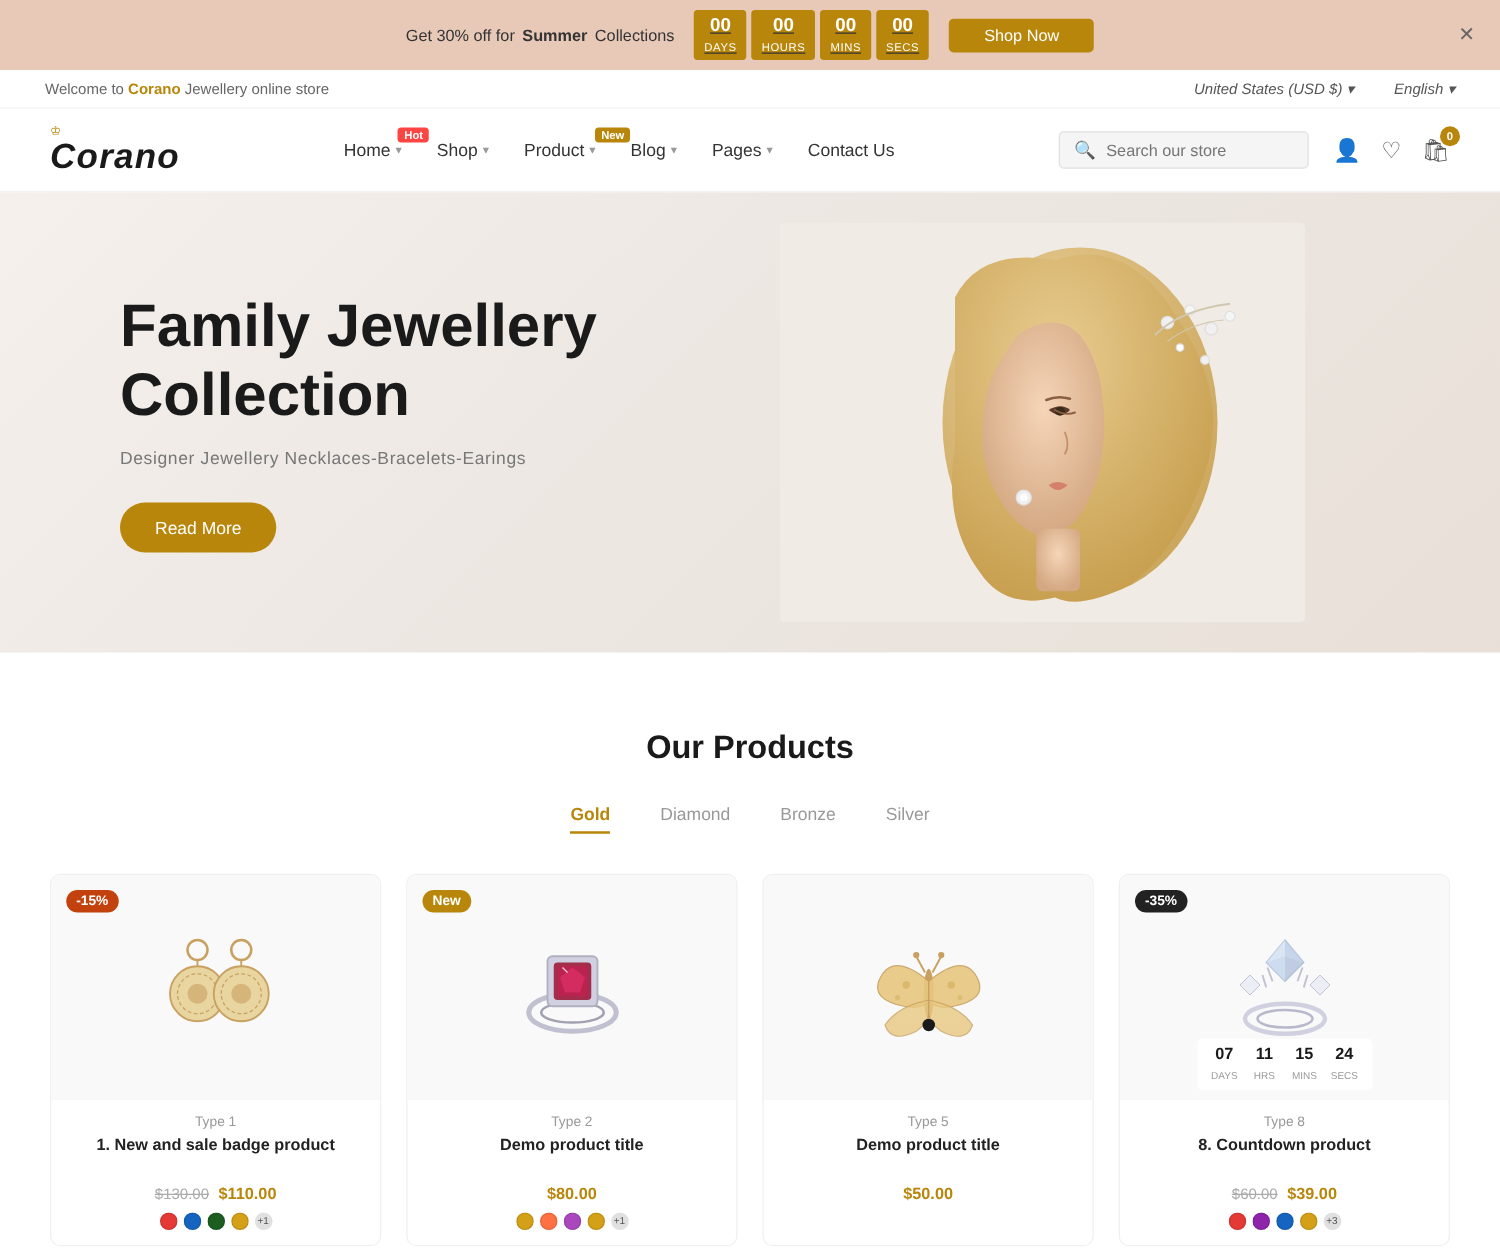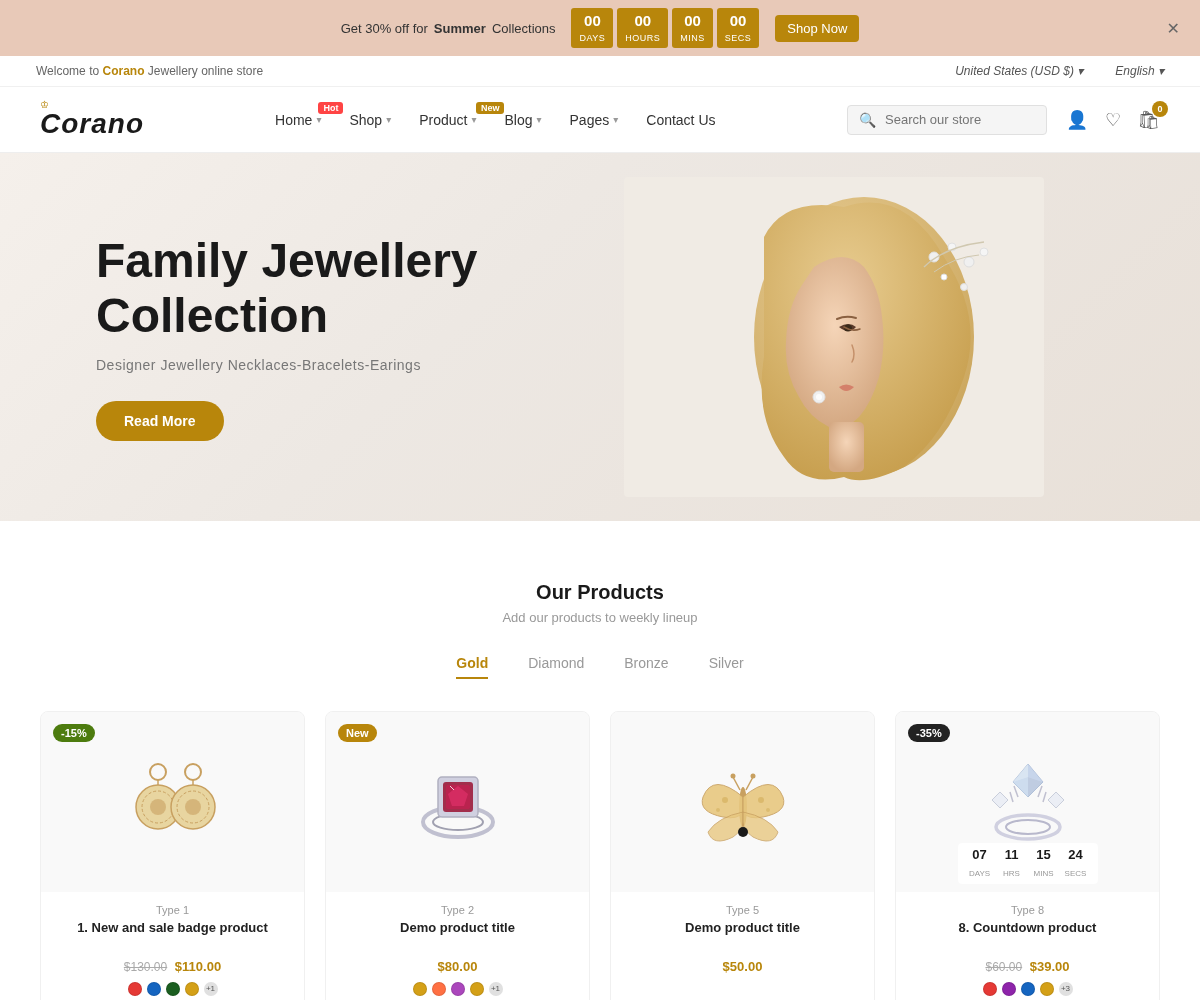--- a/index.html
+++ b/index.html
@@ -12,37 +12,37 @@
       display: flex;
       align-items: center;
       justify-content: center;
       gap: 16px;
       font-size: 13px;
       color: #333;
       position: relative;
     }
     .announcement-bar .announcement-text { display: flex; align-items: center; gap: 6px; }
     .announcement-bar strong { font-weight: 700; }
-    .countdown-boxes { display: flex; gap: 4px; align-items: center; }
+    .countdown-boxes { display: flex; gap: 4px; align-items: center; text-decoration: underline; }
     .countdown-box {
       background: #b8860b;
       color: #fff;
       padding: 4px 8px;
       border-radius: 3px;
       text-align: center;
       min-width: 36px;
       font-size: 12px;
     }
     .countdown-box .count-num { font-size: 15px; font-weight: 700; display: block; line-height: 1.2; }
     .countdown-box .count-label { font-size: 9px; text-transform: uppercase; letter-spacing: 0.5px; }
     .shop-now-btn {
       background: #b8860b;
       color: #fff;
       border: none;
-      padding: 6px 12px;
+      padding: 6px 28px;
       border-radius: 4px;
       font-size: 13px;
       cursor: pointer;
       font-weight: 500;
     }
     .close-btn {
       position: absolute;
       right: 20px;
       top: 50%;
       transform: translateY(-50%);
@@ -179,37 +179,37 @@
       letter-spacing: 0.5px;
     }
     .read-more-btn {
       background: #b8860b;
       color: #fff;
       border: none;
       padding: 12px 28px;
       border-radius: 24px;
       font-size: 14px;
       cursor: pointer;
-      font-weight: 700;
+      font-weight: 400;
     }
     .hero-image {
       flex: 1;
       display: flex;
       justify-content: center;
       align-items: center;
       position: relative;
     }
 
     
     .products-section {
       padding: 60px 40px 40px;
       background: #fff;
     }
     .section-header { text-align: center; margin-bottom: 30px; }
-    .section-title { font-size: 20px; font-weight: 700; color: #1a1a1a; margin-bottom: 6px; }
+    .section-title { font-size: 26px; font-weight: 700; color: #1a1a1a; margin-bottom: 6px; }
     .section-subtitle { font-size: 13px; color: #999; }
 
     .product-tabs { display: flex; justify-content: center; gap: 40px; margin-bottom: 32px; }
     .product-tab {
       font-size: 14px;
       color: #999;
       cursor: pointer;
       padding-bottom: 6px;
       border-bottom: 2px solid transparent;
     }
@@ -235,21 +235,21 @@
     .product-badge {
       position: absolute;
       top: 12px;
       left: 12px;
       padding: 3px 8px;
       border-radius: 12px;
       font-size: 11px;
       font-weight: 600;
       color: #fff;
     }
-    .badge-sale { background: #4d7c0f; }
+    .badge-sale { background: #c2410c; }
     .badge-new { background: #b8860b; }
     .badge-countdown { background: #222; }
 
     .product-img-svg {
       width: 120px;
       height: 120px;
     }
 
     
     .product-countdown {
@@ -441,21 +441,20 @@
       <path d="M310 95 Q330 80 355 78" stroke="#d0c8b0" stroke-width="1" fill="none"></path>
 
       <path d="M220 150 Q228 155 236 152" stroke="#8a6040" stroke-width="1.5" fill="none" stroke-linecap="round"></path>
     </svg>
   </div>
 </section>
 
 <section class="products-section">
   <div class="section-header">
     <h2 class="section-title">Our Products</h2>
-    <p class="section-subtitle">Add our products to weekly lineup</p>
   </div>
 
   <div class="product-tabs">
     <span class="product-tab active">Gold</span>
     <span class="product-tab">Diamond</span>
     <span class="product-tab">Bronze</span>
     <span class="product-tab">Silver</span>
   </div>
 
   <div class="products-grid">

